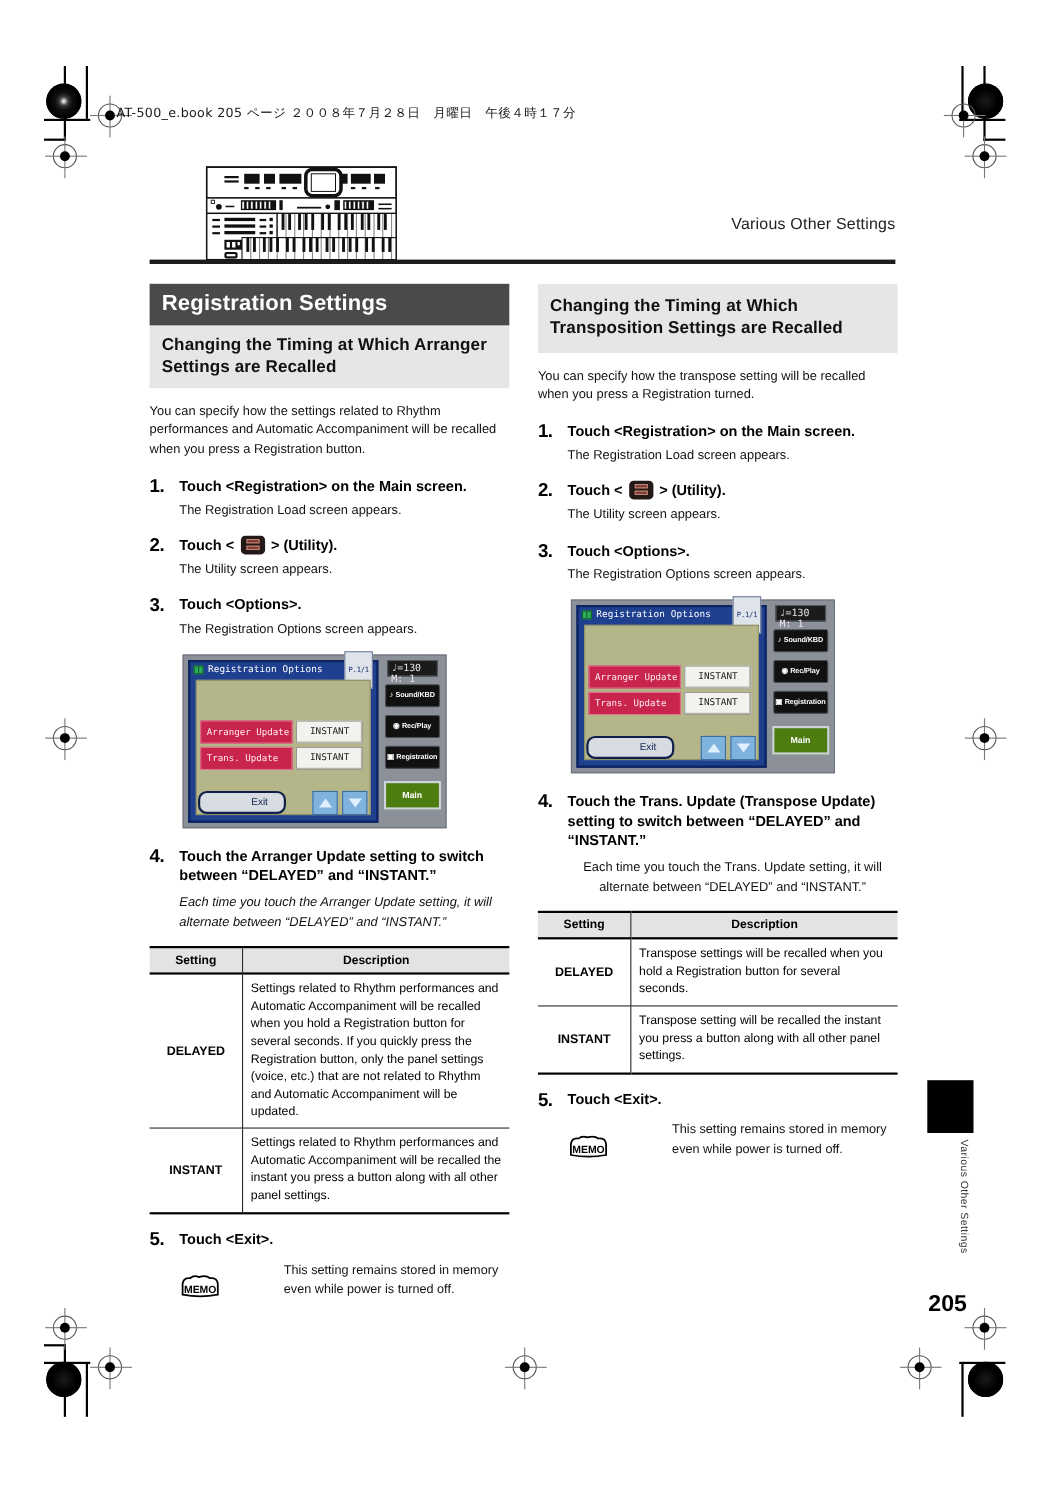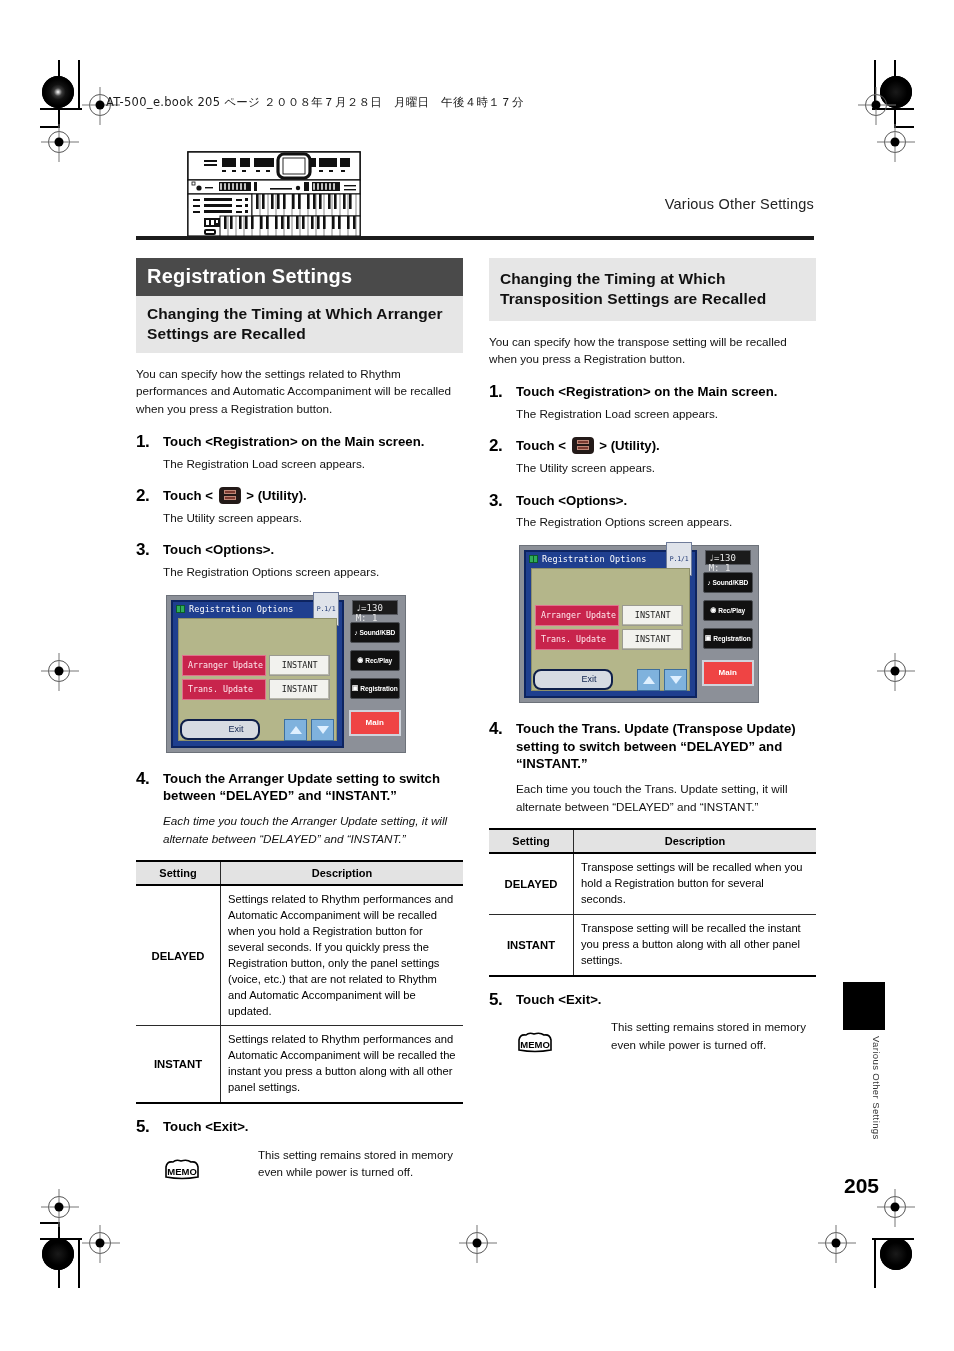--- a/index.html
+++ b/index.html
@@ -98,21 +98,21 @@
   .tri.d{border-top:8px solid #dff0ff;}
 
   .lcd-side{width:54px;margin-left:4px;display:flex;flex-direction:column;align-items:center;}
   .tempo{width:46px;height:15px;background:#1b1b1b;border:1px solid #55585e;
        color:#e8e8e8;font-family:"DejaVu Sans Mono",monospace;font-size:9px;
        padding:2px 0 0 3px;box-sizing:border-box;line-height:1.15;}
   .sidebtn{width:48px;height:19px;margin-top:7px;background:#111;border:1px solid #4a4d52;
        color:#fff;font-size:6.6px;font-weight:bold;display:flex;align-items:center;
        justify-content:center;border-radius:2px;letter-spacing:-.1px;}
   .sidebtn .gl{font-size:7px;margin-right:2px;}
-  .mainbtn{width:48px;height:22px;margin-top:11px;background:#ef4444;border:2px solid #cfd4dc;
+  .mainbtn{width:48px;height:22px;margin-top:11px;background:#4d7c0f;border:2px solid #cfd4dc;
        color:#fff;font-size:8px;font-weight:bold;display:flex;align-items:center;
        justify-content:center;}
 
   
   table.opt{border-collapse:collapse;width:327px;margin-top:13px;font-size:11.2px;}
   table.opt th{background:#e3e3e3;font-size:11px;font-weight:bold;padding:5px 4px;
        border-top:2px solid #000;border-bottom:2px solid #000;text-align:center;}
   table.opt th.c1{width:76px;border-right:1px solid #2a2a2a;}
   table.opt td{padding:6px 7px;vertical-align:middle;border-bottom:1px solid #2a2a2a;
        line-height:1.42;}
@@ -443,21 +443,21 @@
         <text x="19" y="16" font-family="Liberation Sans, sans-serif" font-size="9.5" font-weight="bold" text-anchor="middle" fill="#000">MEMO</text>
       </svg>
     </div>
     <div class="memo-text">This setting remains stored in memory even while power is turned off.</div>
   </div>
 </div>
 
 <div class="col right">
 
   <div class="sec-head" style="padding-top:11px;padding-bottom:12px;">Changing the Timing at Which Transposition Settings are Recalled</div>
-  <p class="intro">You can specify how the transpose setting will be recalled when you press a Registration button.</p>
+  <p class="intro">You can specify how the transpose setting will be recalled when you press a Registration turned.</p>
 
   <div class="step">
     <div class="num">1.</div>
     <div class="body">
       <div class="title">Touch &lt;Registration&gt; on the Main screen.</div>
       <div class="desc">The Registration Load screen appears.</div>
     </div>
   </div>
 
   <div class="step">
@@ -524,21 +524,21 @@
           <span>Registration</span>
         </div>
       <div class="mainbtn">Main</div>
     </div>
   </div>
 
   <div class="step" style="margin-top:17px;">
     <div class="num">4.</div>
     <div class="body">
       <div class="title">Touch the Trans. Update (Transpose Update) setting to switch between “DELAYED” and “INSTANT.”</div>
-      <div class="desc" style="margin-top:7px;">Each time you touch the Trans. Update setting, it will alternate between “DELAYED” and “INSTANT.”</div>
+      <div class="desc" style="margin-top:7px;text-align:center;">Each time you touch the Trans. Update setting, it will alternate between “DELAYED” and “INSTANT.”</div>
     </div>
   </div>
 
   <table class="opt">
     <thead>
       <tr>
         <th class="c1">Setting</th>
         <th>Description</th>
       </tr>
     </thead>

